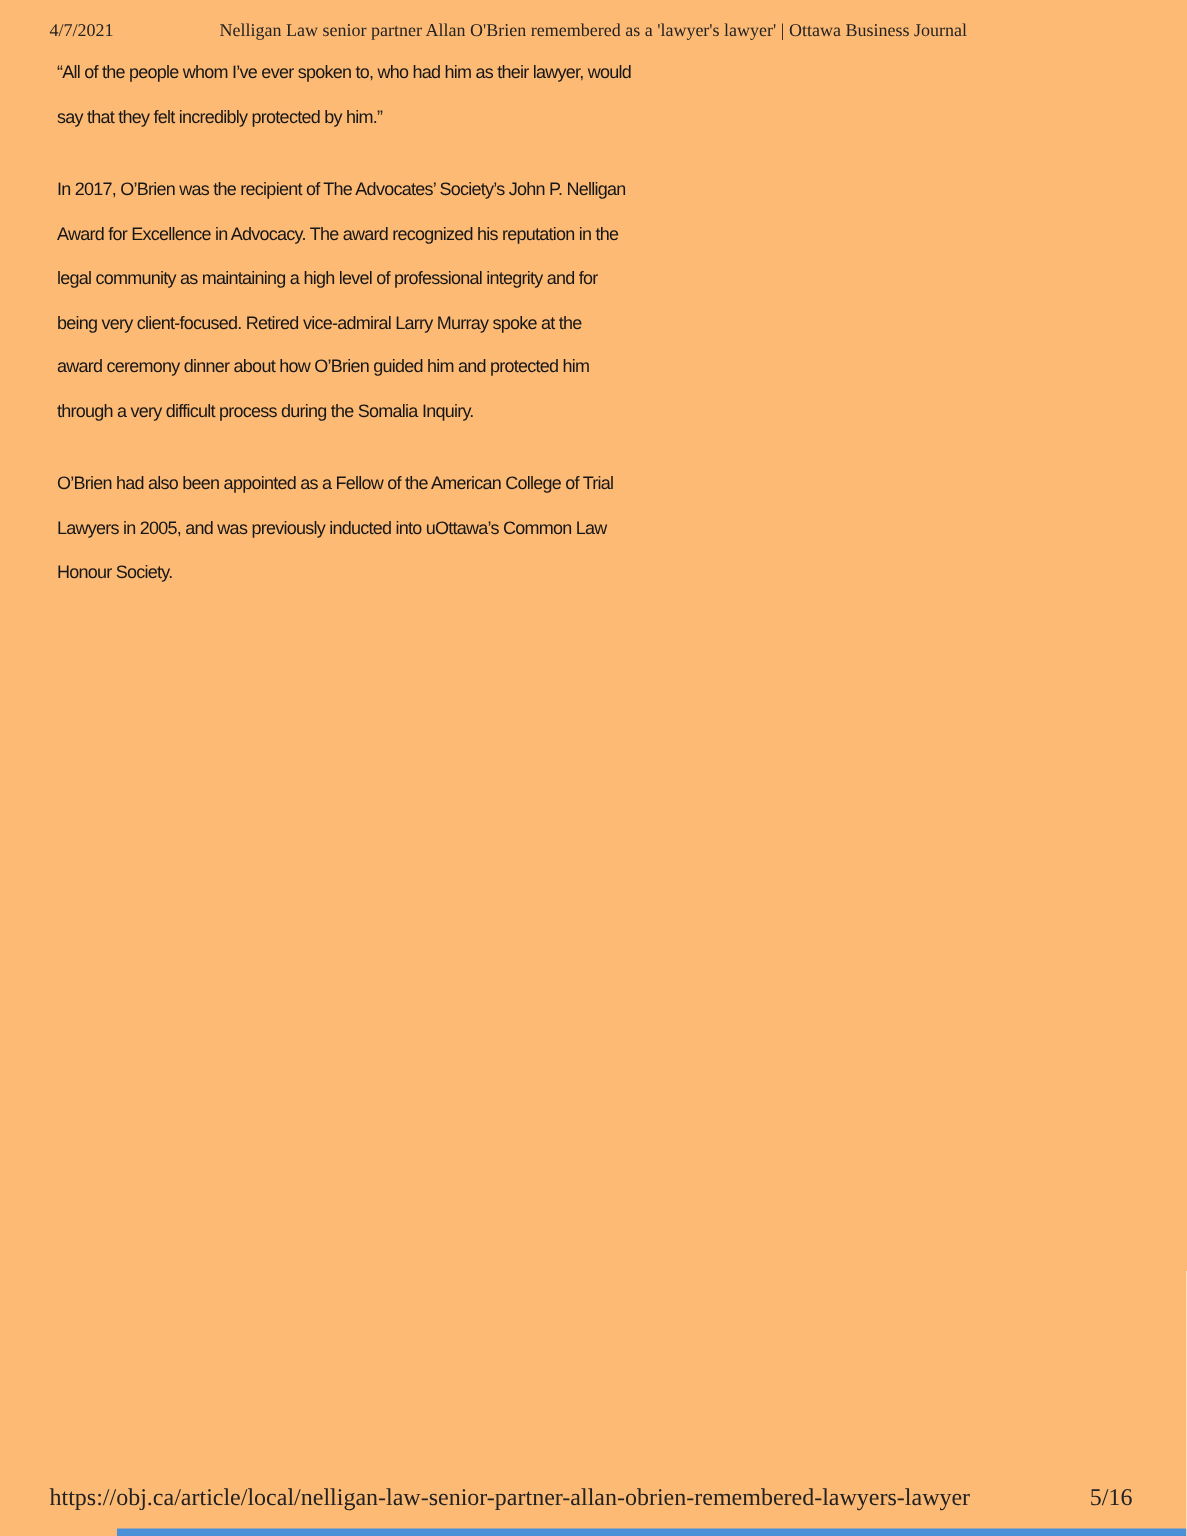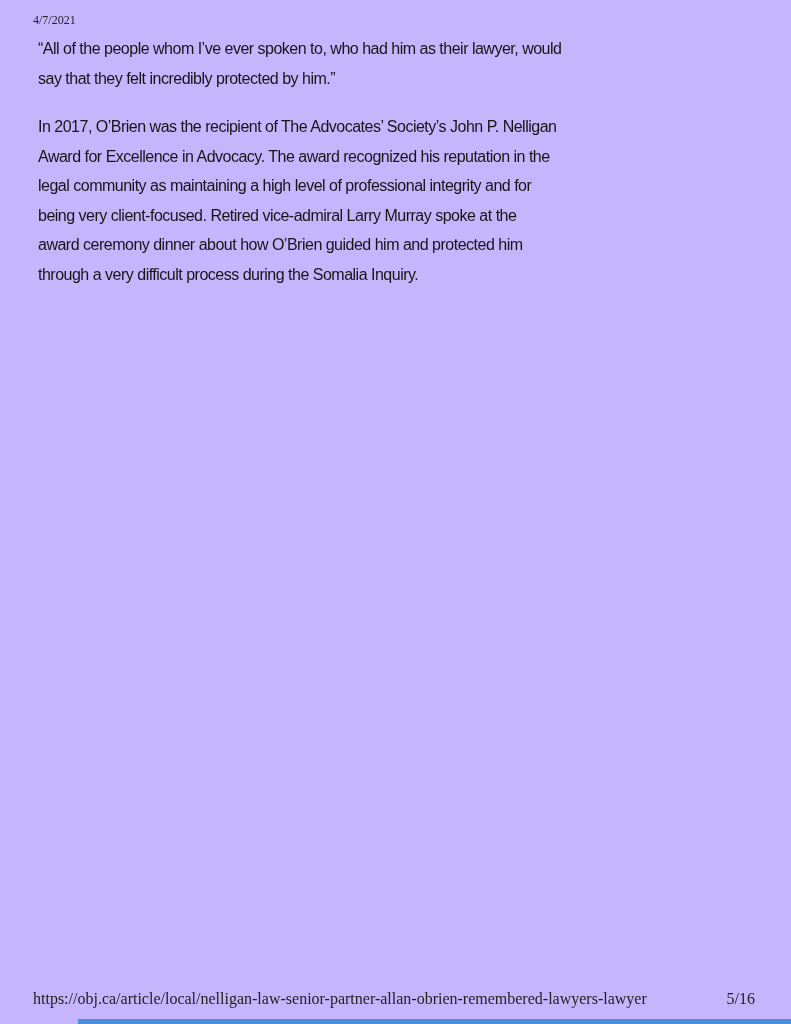--- a/index.html
+++ b/index.html
@@ -4,21 +4,21 @@
 <style>
   html, body {
     margin: 0;
     padding: 0;
     background: #ffffff;
   }
   .page {
     position: relative;
     width: 791px;
     height: 1024px;
-    background: #c4b5fd;
+    background: #fdba74;
     overflow: hidden;
     font-family: "Liberation Serif", serif;
     color: #1a1a1a;
   }
   
   .print-header {
     position: absolute;
     top: 13px;
     left: 0;
     width: 100%;
@@ -43,21 +43,21 @@
   
   .article {
     position: absolute;
     top: 34px;
     left: 38px;
     width: 715px;
   }
   .article p {
     margin: 0 0 19px 0;
     font-family: "Liberation Sans", sans-serif;
-    font-size: 16px;
+    font-size: 12px;
     line-height: 29.5px;
     letter-spacing: -0.5px;
     color: #161616;
     white-space: pre-line;
   }
   
   .print-footer {
     position: absolute;
     bottom: 0;
     left: 0;
@@ -87,31 +87,35 @@
     height: 5px;
   }
 </style>
 </head>
 <body>
 
 <div class="page">
 
   <div class="print-header">
     <span class="date">4/7/2021</span>
+    <span class="title">Nelligan Law senior partner Allan O'Brien remembered as a 'lawyer's lawyer' | Ottawa Business Journal</span>
   </div>
 
   <div class="article">
     <p>“All of the people whom I’ve ever spoken to, who had him as their lawyer, would
 say that they felt incredibly protected by him.”</p>
     <p>In 2017, O’Brien was the recipient of The Advocates’ Society’s John P. Nelligan
 Award for Excellence in Advocacy. The award recognized his reputation in the
 legal community as maintaining a high level of professional integrity and for
 being very client-focused. Retired vice-admiral Larry Murray spoke at the
 award ceremony dinner about how O’Brien guided him and protected him
 through a very difficult process during the Somalia Inquiry.</p>
+    <p>O’Brien had also been appointed as a Fellow of the American College of Trial
+Lawyers in 2005, and was previously inducted into uOttawa’s Common Law
+Honour Society.</p>
   </div>
 
   <div class="print-footer">
     <span class="url">https://obj.ca/article/local/nelligan-law-senior-partner-allan-obrien-remembered-lawyers-lawyer</span>
     <span class="page-num">5/16</span>
   </div>
 
   <div class="bottom-bar" style="background: rgb(74, 144, 217);"></div>
 
 </div>

